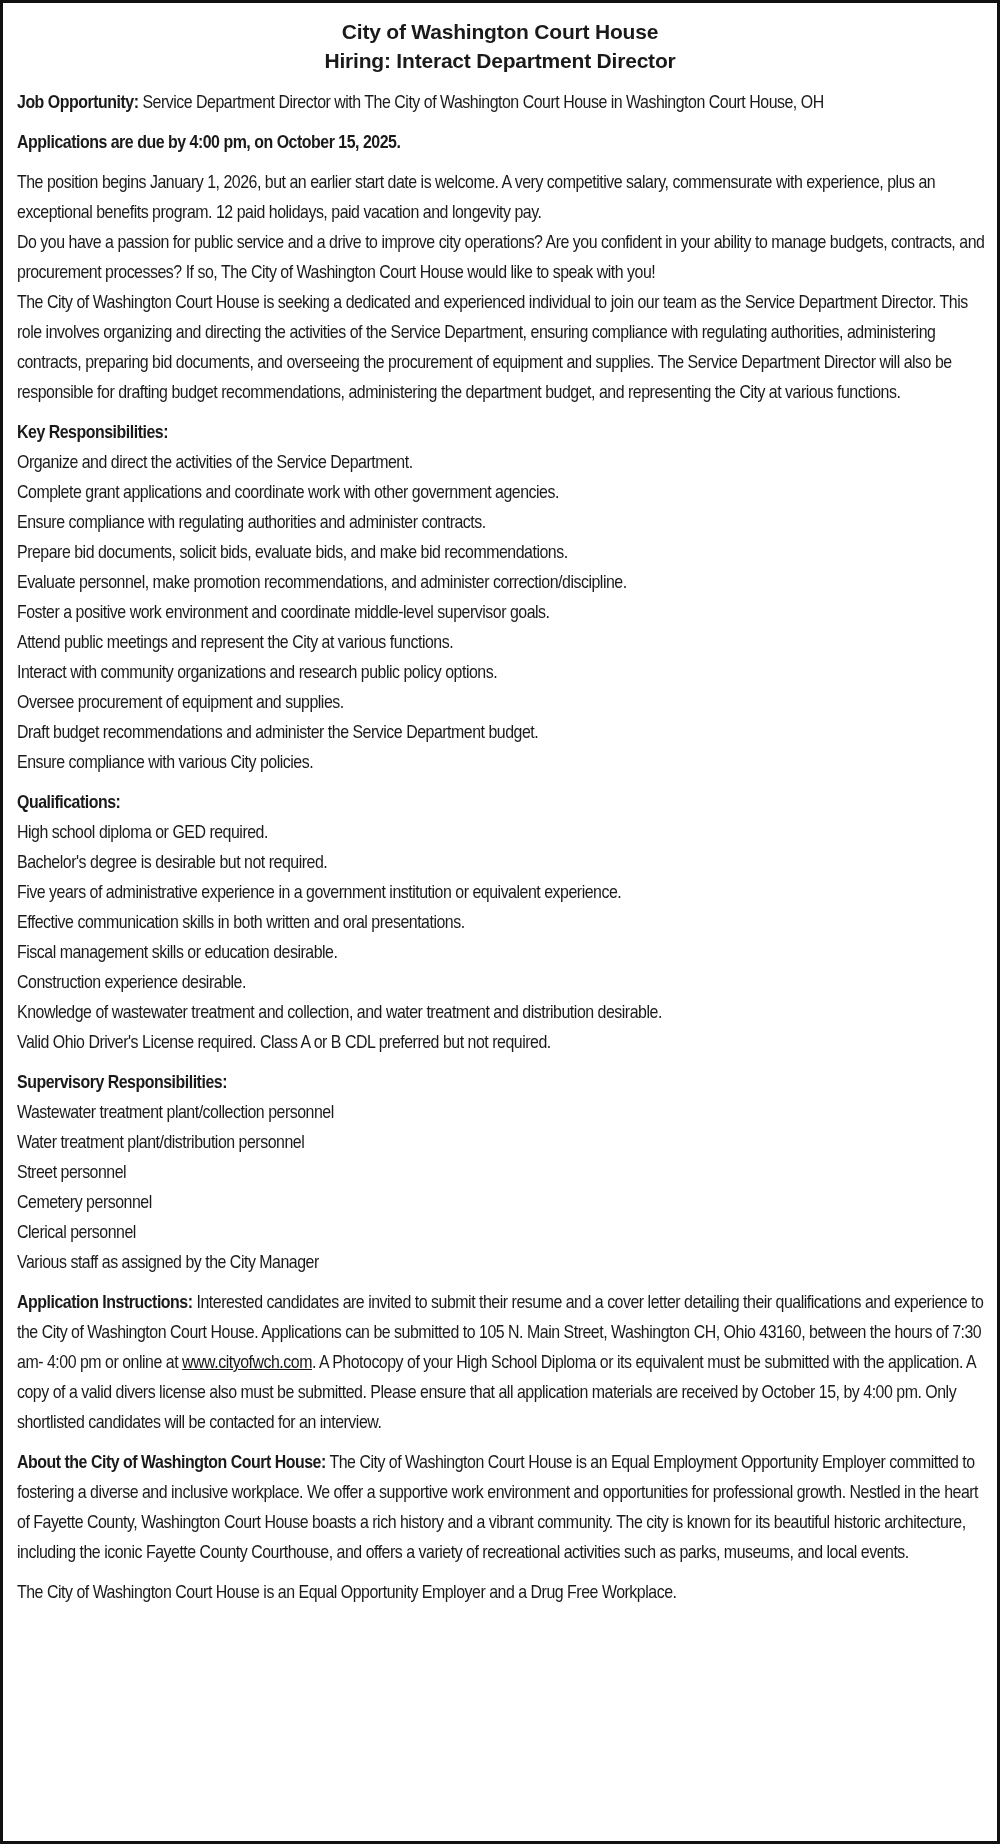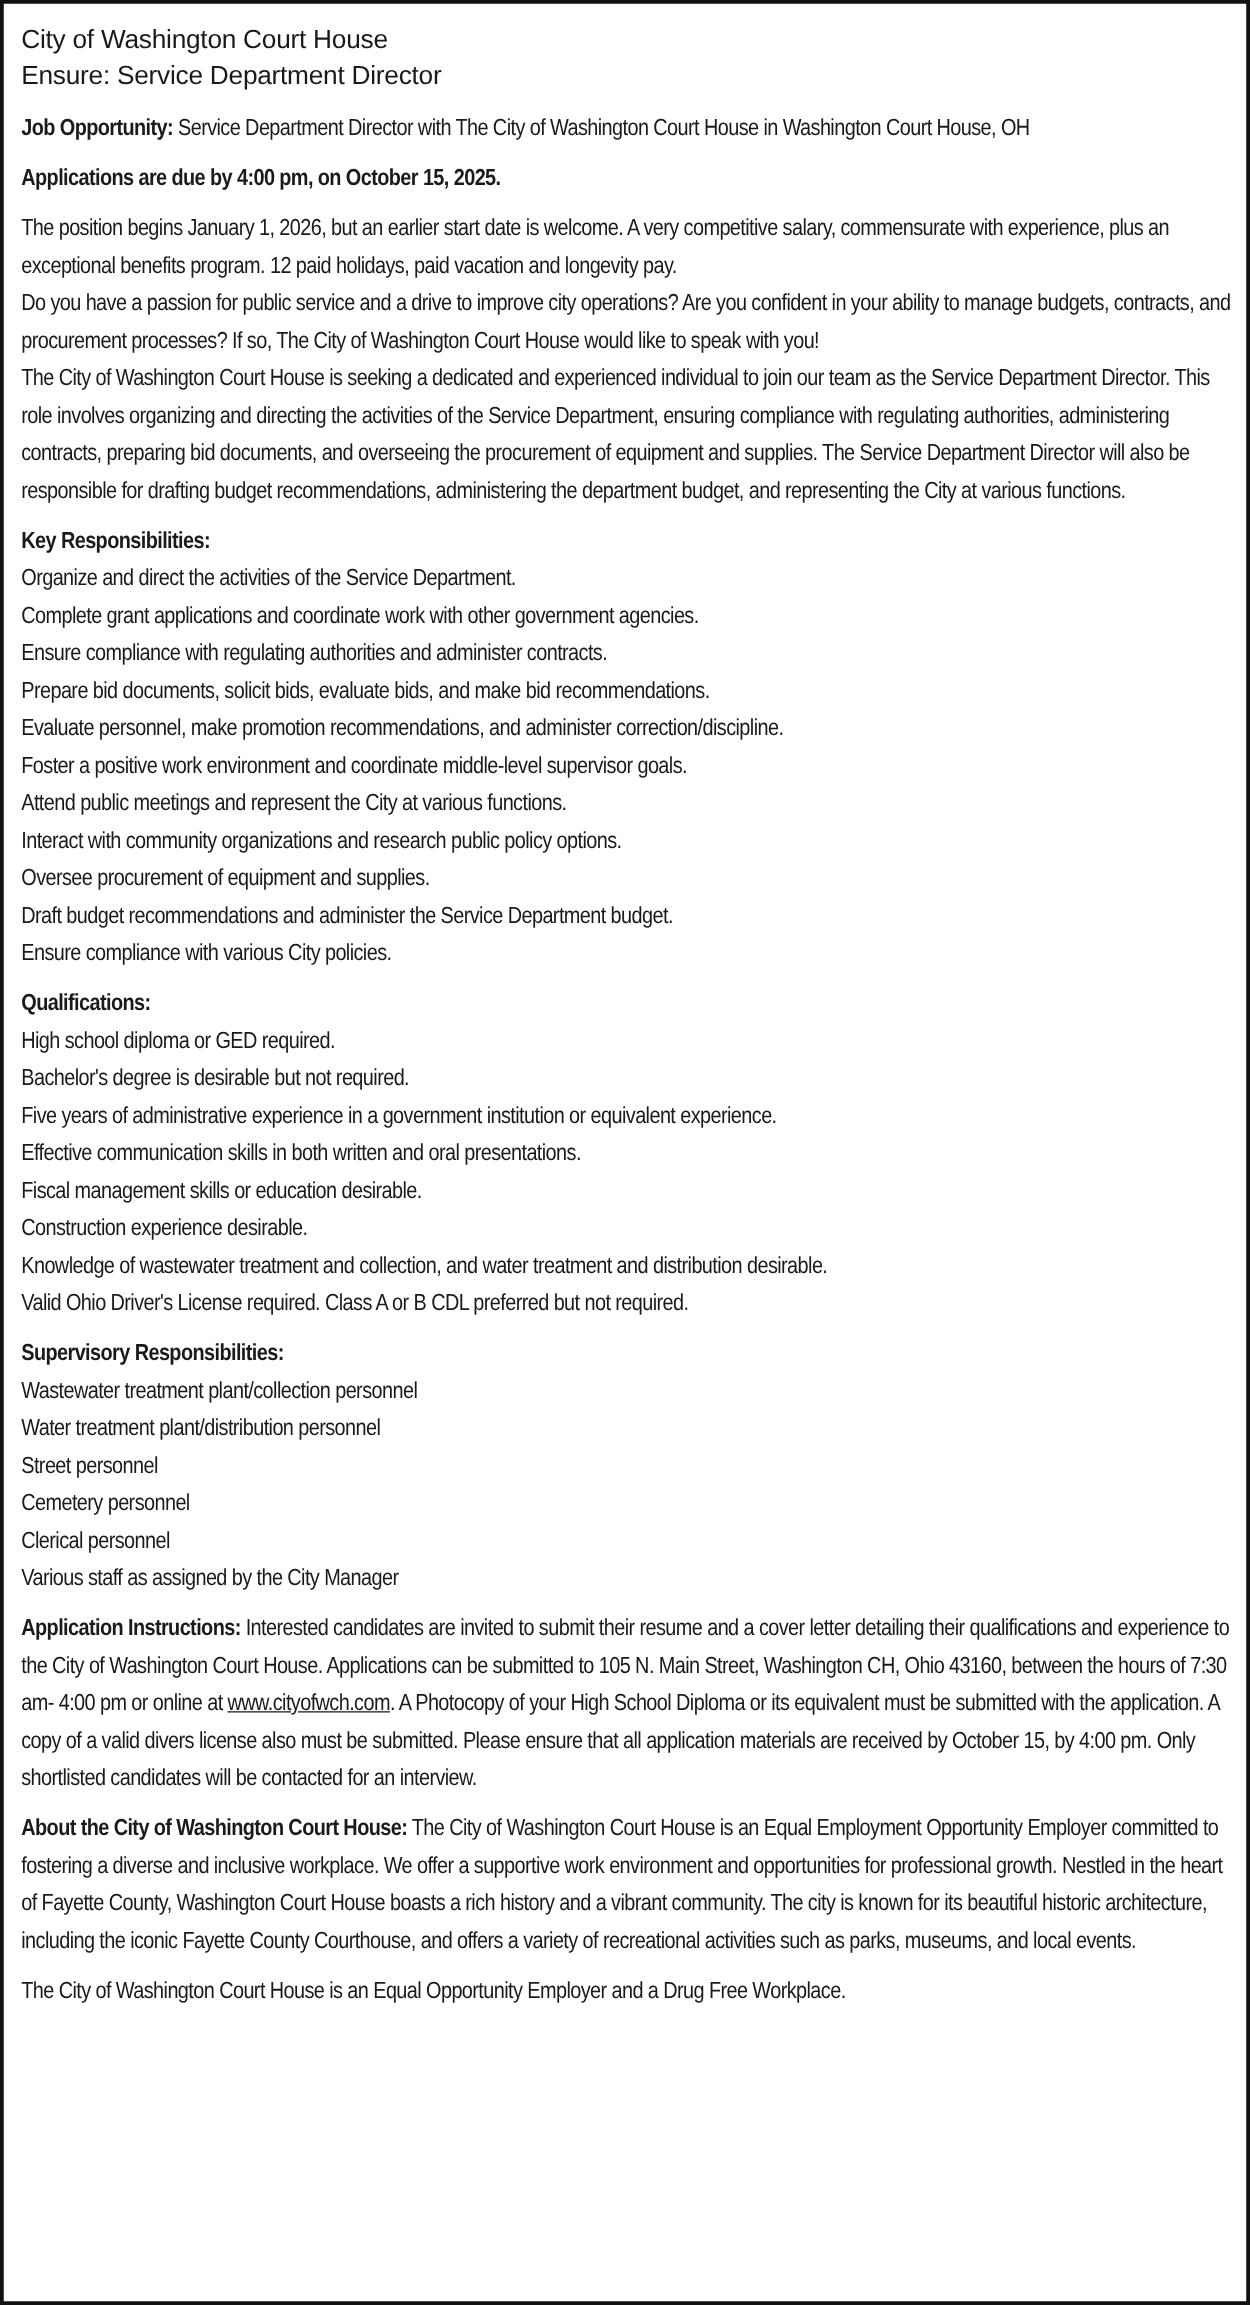--- a/index.html
+++ b/index.html
@@ -17,22 +17,22 @@
     .text {
       font-family: "Liberation Sans", sans-serif;
       font-size: 18.5px;
       line-height: 30px;
       letter-spacing: -0.55px;
       transform: scaleX(0.86);
       transform-origin: left top;
       width: 1128px;
     }
     .title {
-      text-align: left;
-      font-weight: normal;
+      text-align: center;
+      font-weight: bold;
       font-size: 21px;
       line-height: 29px;
       letter-spacing: -0.2px;
       margin: 0;
     }
     .title-wrap { width: 100%; text-align: center; }
     .title-wrap .title { transform: none; width: auto; }
     .block { margin-top: 10px; }
     .block.first { margin-top: 12px; }
     .b { font-weight: bold; }
@@ -41,21 +41,21 @@
     li { margin: 0; padding: 0; }
     a.link { color: #1a1a1a; text-decoration: underline; }
   </style>
 </head>
 <body>
 
 <div class="frame">
 
   <div class="title-wrap">
     <p class="title">City of Washington Court House</p>
-    <p class="title">Ensure: Service Department Director</p>
+    <p class="title">Hiring: Interact Department Director</p>
   </div>
 
   <div class="text">
     <p class="block first"><span class="b">Job Opportunity:</span><span> Service Department Director with The City of Washington Court House in Washington Court House, OH</span></p>
 
     <p class="block b">Applications are due by 4:00 pm, on October 15, 2025.</p>
 
     <div class="block">
       <p>The position begins January 1, 2026, but an earlier start date is welcome. A very competitive salary, commensurate with experience, plus an exceptional benefits program.  12 paid holidays, paid vacation and longevity pay.</p>
       <p>Do you have a passion for public service and a drive to improve city operations? Are you confident in your ability to manage budgets, contracts, and procurement processes? If so, The City of Washington Court House would like to speak with you!</p>

